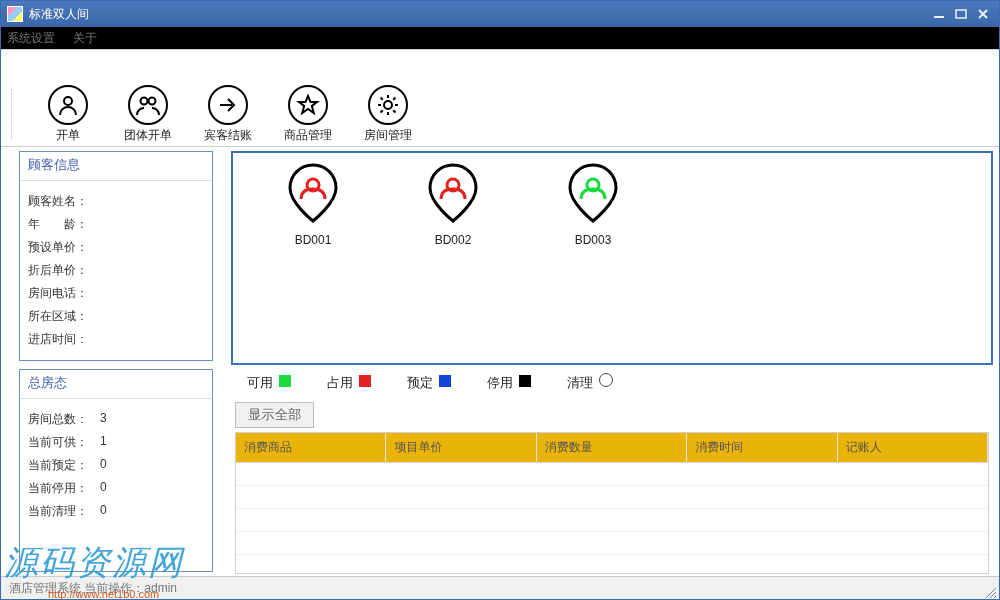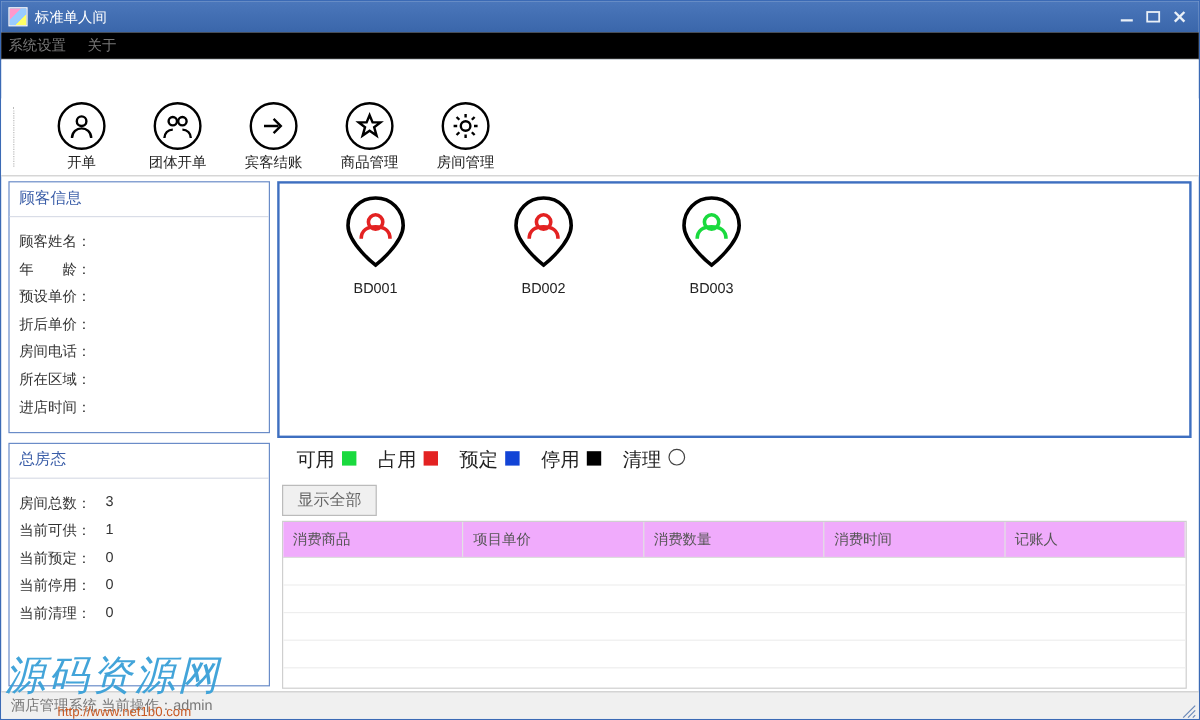--- a/index.html
+++ b/index.html
@@ -8,61 +8,61 @@
   .titlebar .icon{width:16px;height:16px;margin-right:6px;background:linear-gradient(135deg,#f9c 0 33%,#9cf 33% 66%,#ff6 66%);border:1px solid #fff;box-sizing:border-box;}
   .titlebar .spacer{flex:1;}
   .winbtn{width:20px;height:16px;margin-left:2px;display:flex;align-items:center;justify-content:center;color:#eaf0f7;}
   .menubar{background:#000000;height:22px;display:flex;align-items:center;padding:0 6px;border-bottom:1px solid #d0d4d8;}
   .menubar .menu-item{color:#777;margin-right:18px;cursor:default;}
   .toolbar{background:#fff;height:64px;display:flex;align-items:center;padding:0 10px;border-bottom:1px solid #ccc;gap:20px;margin-top:32px;}
   .tb-btn{display:flex;flex-direction:column;align-items:center;width:60px;cursor:pointer;}
   .tb-btn .circle{width:36px;height:36px;border:2px solid #000;border-radius:50%;display:flex;align-items:center;justify-content:center;}
   .tb-btn .lbl{margin-top:2px;font-size:12px;}
   .body{flex:1;display:flex;overflow:hidden;}
-  .left{width:230px;display:flex;flex-direction:column;gap:8px;padding:4px 6px;box-sizing:border-box;}
+  .left{width:230px;display:flex;flex-direction:column;gap:8px;padding:4px 18px;box-sizing:border-box;}
   .panel{border:1px solid #6a8cc8;background:#fff;}
   .panel-title{color:#3b5ea8;padding:4px 8px 6px 8px;font-size:13px;border-bottom:1px solid #d9dde7;}
   .panel-body{padding:6px 8px;}
   .kv{display:flex;margin:6px 0;color:#333;}
   .kv .k{width:72px;}
   .kv .v{flex:1;}
   .right{flex:1;display:flex;flex-direction:column;padding:4px 6px 0 0;box-sizing:border-box;}
   .tabs{display:flex;background:#3e6fc0;height:22px;align-items:stretch;}
   .tab{color:#fff;padding:0 10px;display:flex;align-items:center;border-right:1px solid #2f5aa0;cursor:pointer;font-size:12px;}
   .tab.active{background:#5e8fe0;}
   .rooms-frame{border:2px solid #3e6fc0;flex:0 0 190px;padding:10px;background:#fff;display:flex;align-items:flex-start;gap:60px;padding-left:40px;}
   .room{display:flex;flex-direction:column;align-items:center;width:80px;}
   .room .lbl{margin-top:10px;font-size:12px;}
-  .legend{display:flex;align-items:center;gap:18px;padding:8px 16px;font-size:16px;}
+  .legend{display:flex;align-items:center;gap:36px;padding:8px 16px;font-size:13px;}
   .sw{width:12px;height:12px;display:inline-block;margin-left:6px;}
   .sw.green{background:#1ada3e;}
   .sw.red{background:#e32222;}
   .sw.blue{background:#1244d6;}
   .sw.black{background:#000;}
   .sw.ring{width:12px;height:12px;border:1px solid #444;border-radius:50%;background:#fff;}
   .showall{margin:2px 4px;}
   .showall button{background:#f0f0f0;border:1px solid #bbb;padding:3px 12px;color:#666;cursor:pointer;}
   .table{flex:1;border:1px solid #cfcfcf;margin:2px 4px;overflow:hidden;}
-  .thead{display:flex;background:#f0abfc;border-bottom:1px solid #ddd;}
+  .thead{display:flex;background:#eab308;border-bottom:1px solid #ddd;}
   .th{flex:1;padding:6px 8px;font-size:12px;color:#555;border-right:1px solid #e2e2e2;}
   .trow{display:flex;height:22px;border-bottom:1px solid #eee;}
   .statusbar{height:22px;background:#f0f0f0;border-top:1px solid #ccc;display:flex;align-items:center;padding:0 8px;color:#777;position:relative;}
   .watermark{position:absolute;left:4px;bottom:14px;font-size:34px;color:#39a0d8;font-family:"KaiTi","STKaiti",serif;pointer-events:none;letter-spacing:2px;font-style:italic;opacity:.95;}
   .watermark-url{position:absolute;left:48px;bottom:0;font-size:11px;color:#c95a24;pointer-events:none;}
   .resize-grip{position:absolute;right:2px;bottom:0;width:14px;height:14px;color:#9aa8bf;}
   svg{display:block;}
 </style>
 </head>
 <body>
 
 <div class="window">
 
   <div class="titlebar">
     <span class="icon"></span>
-    <span>标准单人间</span>
+    <span>标准双人间</span>
     <span class="spacer"></span>
     <span class="winbtn">
       <svg width="14" height="12">
           <line x1="2" y1="9" x2="12" y2="9" stroke="#eaf0f7" stroke-width="2"></line>
         </svg>
     </span>
     <span class="winbtn">
       <svg width="14" height="12">
           <rect x="2" y="2" width="10" height="8" fill="none" stroke="#eaf0f7" stroke-width="1.5"></rect>
         </svg>

